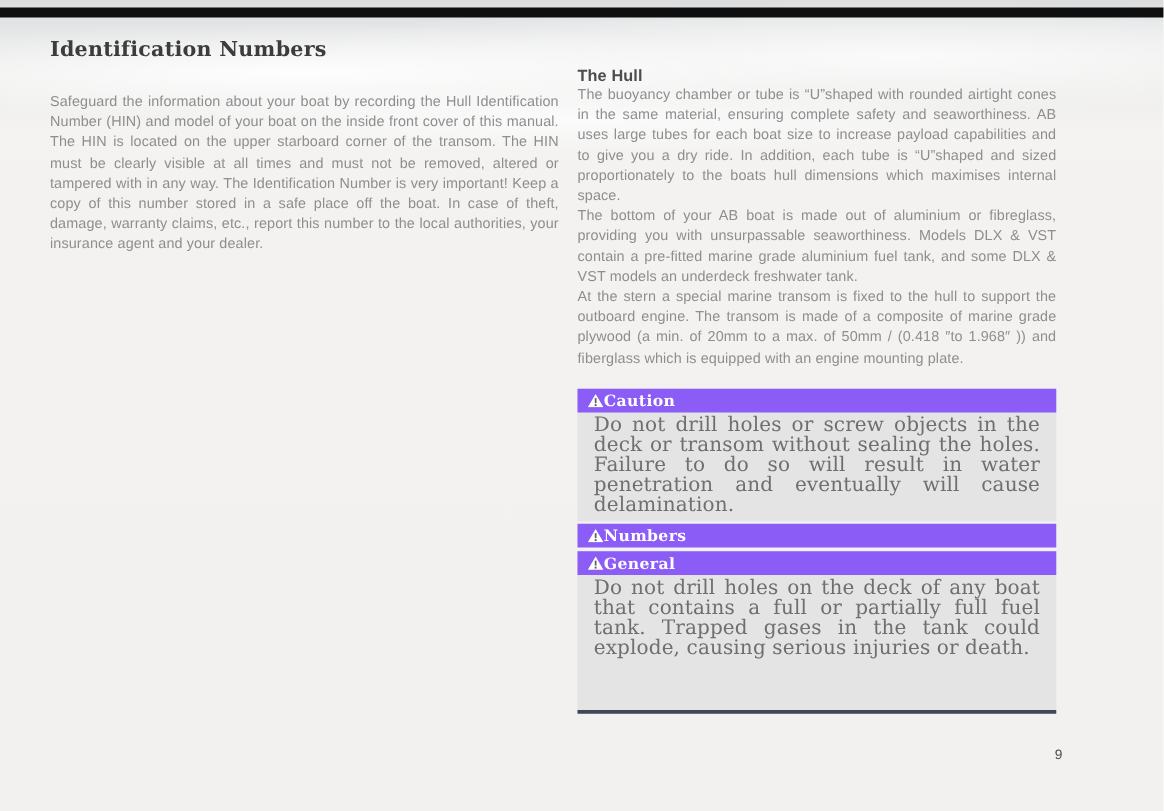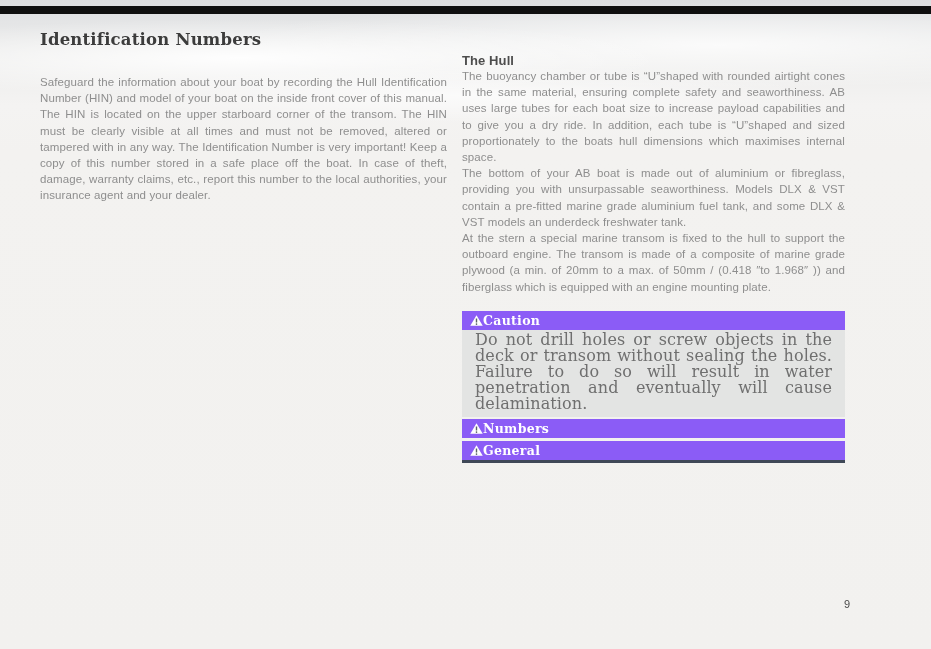--- a/index.html
+++ b/index.html
@@ -104,19 +104,20 @@
         <div class="alert-header">
           <span class="tri-icon">
             <svg viewBox="0 0 26 22" width="13" height="11">
               <path d="M13 0.5 L25.5 21.5 H0.5 Z" fill="#ffffff"></path>
               <rect x="11.6" y="7" width="2.8" height="8" fill="#5a6164"></rect>
               <circle cx="13" cy="18.2" r="1.7" fill="#5a6164"></circle>
             </svg>
           </span>
           <span class="alert-title">General</span>
         </div>
+        <div class="alert-body">Do not drill holes on the deck of any boat that contains a full or partially full fuel tank. Trapped gases in the tank could explode, causing serious injuries or death.</div>
       </div>
 
     </div>
   </div>
 
   <div class="page-num">9</div>
 </div>
 
 </body></html>

